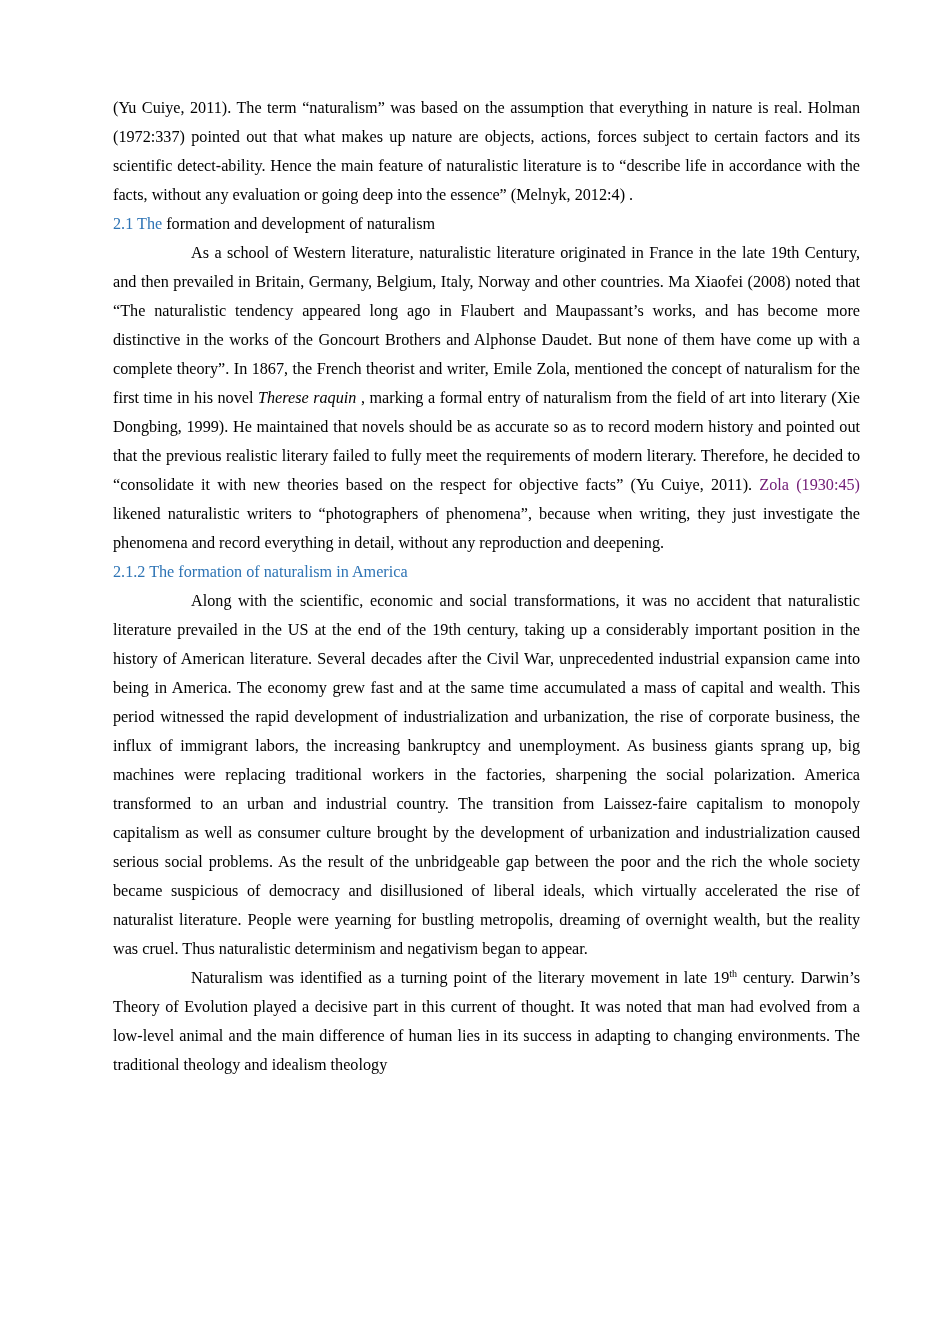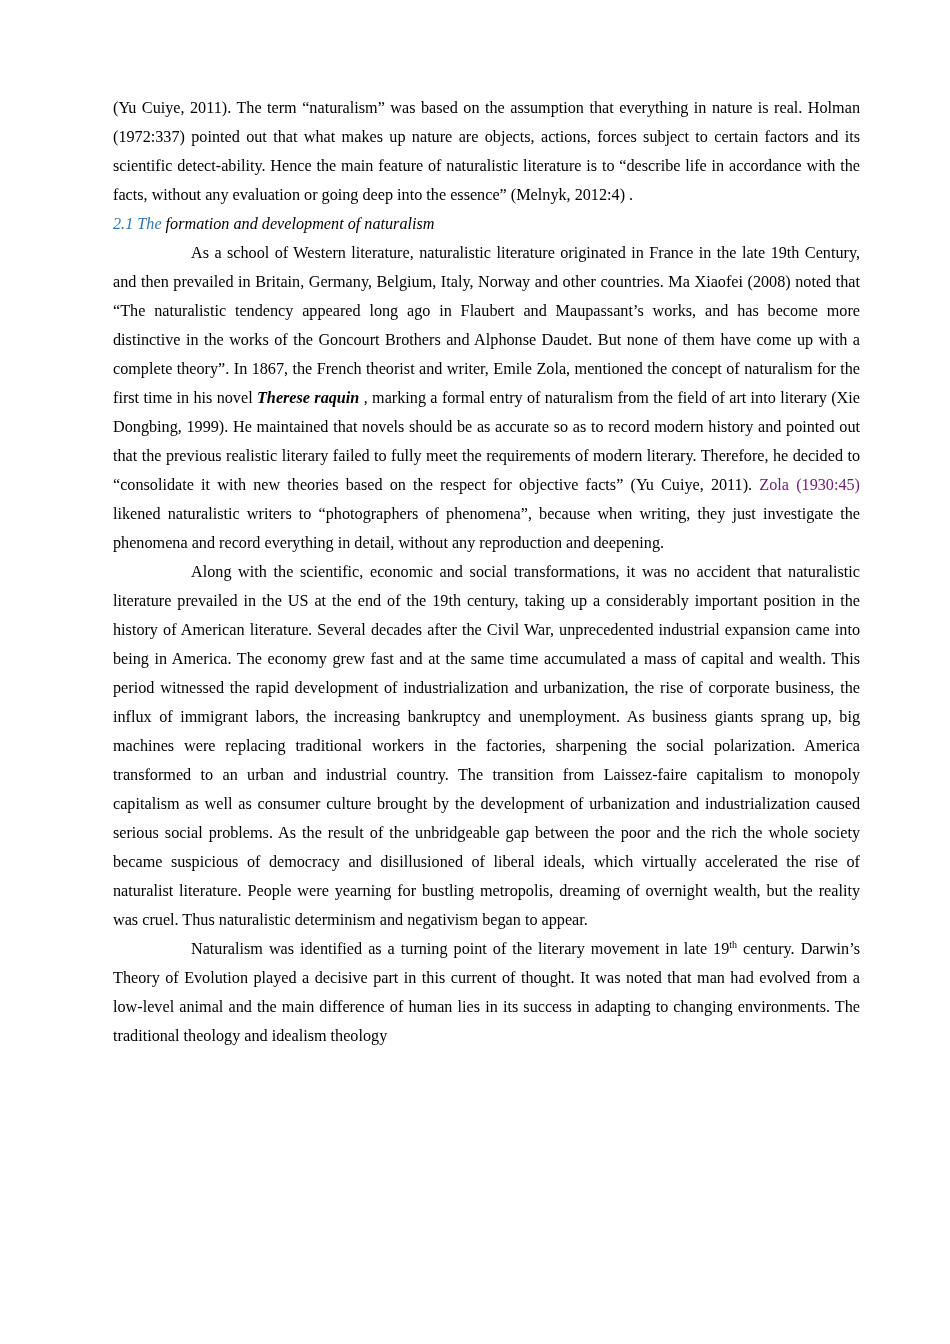--- a/index.html
+++ b/index.html
@@ -37,44 +37,44 @@
   p.indent {
     text-indent: 78px;
   }
   h2.heading, h3.heading {
     margin: 0;
     padding: 0;
     font-weight: normal;
     font-size: 16.2px;
     line-height: 29px;
     text-align: left;
-    font-style: italic;
   }
   .blue   { color: #2E74B5; }
   .black  { color: #000000; }
   .salmon { color: #701a75; }
-  .ital   { font-style: italic; font-weight: bold; }
+  .ital   { font-style: italic; }
   sup {
     font-size: 0.62em;
     vertical-align: super;
     line-height: 0;
   }
 </style>
 </head>
 <body>
 
 <div class="page">
   <div class="content">
 
     <p class="body">(Yu Cuiye, 2011). The term “naturalism” was based on the assumption that everything in nature is real. Holman (1972:337) pointed out that what makes up nature are objects, actions, forces subject to certain factors and its scientific detect-ability. Hence the main feature of naturalistic literature is to “describe life in accordance with the facts, without any evaluation or going deep into the essence” (Melnyk, 2012:4) .</p>
 
     <h2 class="heading"><span class="blue">2.1 The</span><span class="black"> formation and development of naturalism</span></h2>
 
 
     <p class="body indent"><span>As a school of Western literature, naturalistic literature originated in France in the late 19th Century, and then prevailed in Britain, Germany, Belgium, Italy, Norway and other countries. Ma Xiaofei (2008) noted that “The naturalistic tendency appeared long ago in Flaubert and Maupassant’s works, and has become more distinctive in the works of the Goncourt Brothers and Alphonse Daudet. But none of them have come up with a complete theory”. In 1867, the French theorist and writer, Emile Zola, mentioned the concept of naturalism for the first time in his novel </span><span class="ital">Therese raquin</span><span> , marking a formal entry of naturalism from the field of art into literary (Xie Dongbing, 1999). He maintained that novels should be as accurate so as to record modern history and pointed out that the previous realistic literary failed to fully meet the requirements of modern literary. Therefore, he decided to “consolidate it with new theories based on the respect for objective facts” (Yu Cuiye, 2011). </span><span class="salmon">Zola (1930:45)</span><span> likened naturalistic writers to “photographers of phenomena”, because when writing, they just investigate the phenomena and record everything in detail, without any reproduction and deepening.</span></p>
 
+    <h3 class="heading"><span class="blue">2.1.2 The formation of naturalism in America</span></h3>
 
     <p class="body indent">Along with the scientific, economic and social transformations, it was no accident that naturalistic literature prevailed in the US at the end of the 19th century, taking up a considerably important position in the history of American literature. Several decades after the Civil War, unprecedented industrial expansion came into being in America. The economy grew fast and at the same time accumulated a mass of capital and wealth. This period witnessed the rapid development of industrialization and urbanization, the rise of corporate business, the influx of immigrant labors, the increasing bankruptcy and unemployment. As business giants sprang up, big machines were replacing traditional workers in the factories, sharpening the social polarization. America transformed to an urban and industrial country. The transition from Laissez-faire capitalism to monopoly capitalism as well as consumer culture brought by the development of urbanization and industrialization caused serious social problems. As the result of the unbridgeable gap between the poor and the rich the whole society became suspicious of democracy and disillusioned of liberal ideals, which virtually accelerated the rise of naturalist literature. People were yearning for bustling metropolis, dreaming of overnight wealth, but the reality was cruel. Thus naturalistic determinism and negativism began to appear.</p>
 
     <p class="body indent"><span>Naturalism was identified as a turning point of the literary movement in late 19</span><sup>th</sup><span> century. Darwin’s Theory of Evolution played a decisive part in this current of thought. It was noted that man had evolved from a low-level animal and the main difference of human lies in its success in adapting to changing environments. The traditional theology and idealism theology</span></p>
 
   </div>
 </div>
 
 </body></html>

